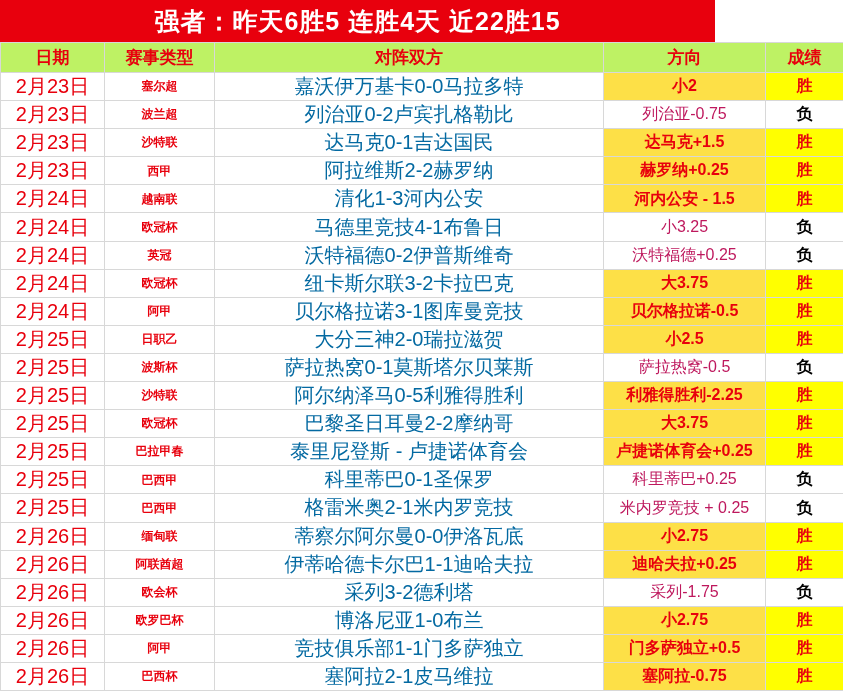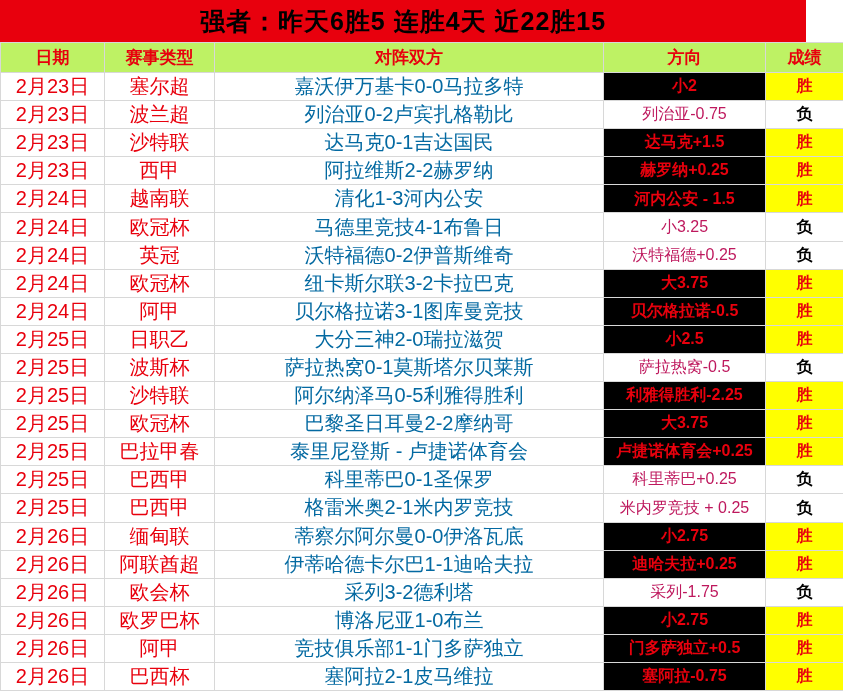--- a/index.html
+++ b/index.html
@@ -14,24 +14,24 @@
     overflow: hidden;
   }
   .page {
     width: 843px;
     height: 693px;
     position: relative;
     background: #ffffff;
     box-sizing: border-box;
   }
   .title-bar {
-    width: 806px;
+    width: 715px;
     height: 42px;
     background: #e8000d;
-    color: #000000;
+    color: #ffffff;
     display: flex;
     align-items: center;
     justify-content: center;
     font-size: 25px;
     font-weight: bold;
     letter-spacing: 1px;
     box-sizing: border-box;
   }
   table.match-table {
     width: 843px;
@@ -62,34 +62,34 @@
   col.c-match  { width: 389px; }
   col.c-dir    { width: 162px; }
   col.c-res    { width: 78px; }
 
   td.date {
     color: #e8000d;
     font-size: 20px;
   }
   td.league {
     color: #e8000d;
-    font-size: 20px;
-    font-weight: normal;
+    font-size: 12px;
+    font-weight: bold;
   }
   td.match {
     color: #0369a1;
     font-size: 20px;
     font-weight: normal;
   }
   td.direction {
     font-size: 16px;
     color: #be185d;
   }
   td.direction.hi {
-    background: #000000;
+    background: #fde047;
     color: #e8000d;
     font-weight: bold;
   }
   td.result {
     font-size: 16px;
     font-weight: bold;
     color: #000000;
   }
   td.result.win {
     background: #ffff00;

